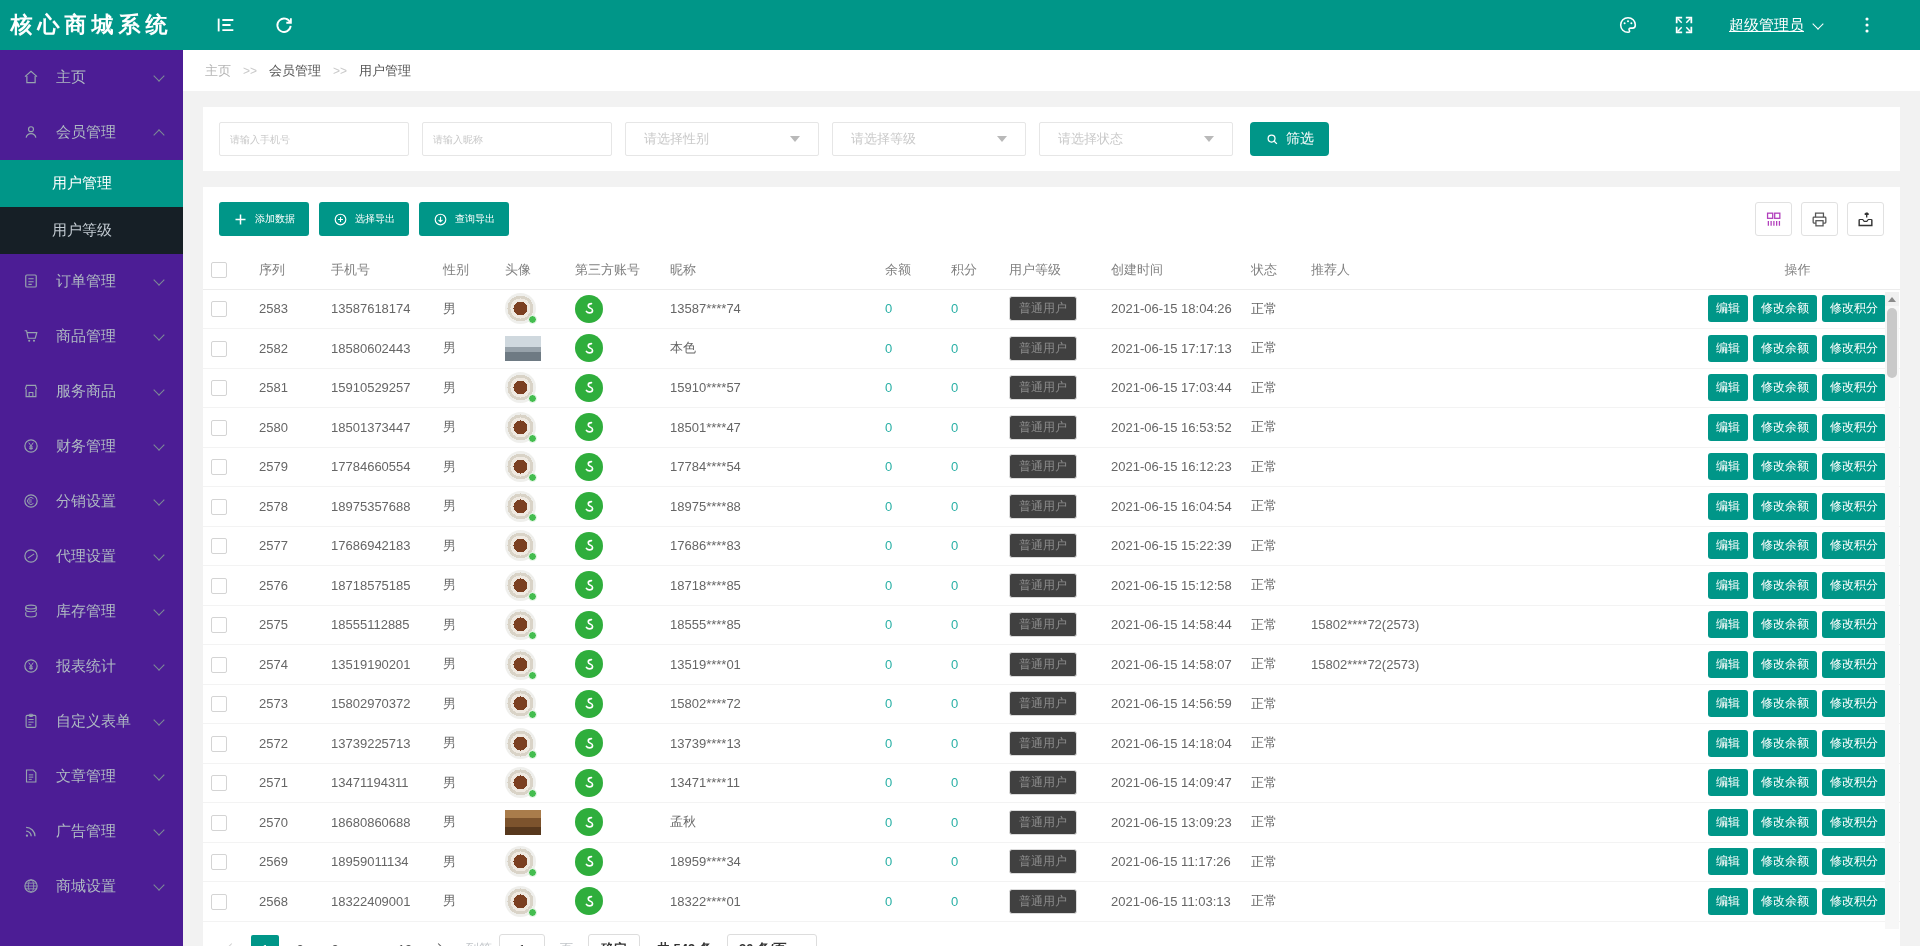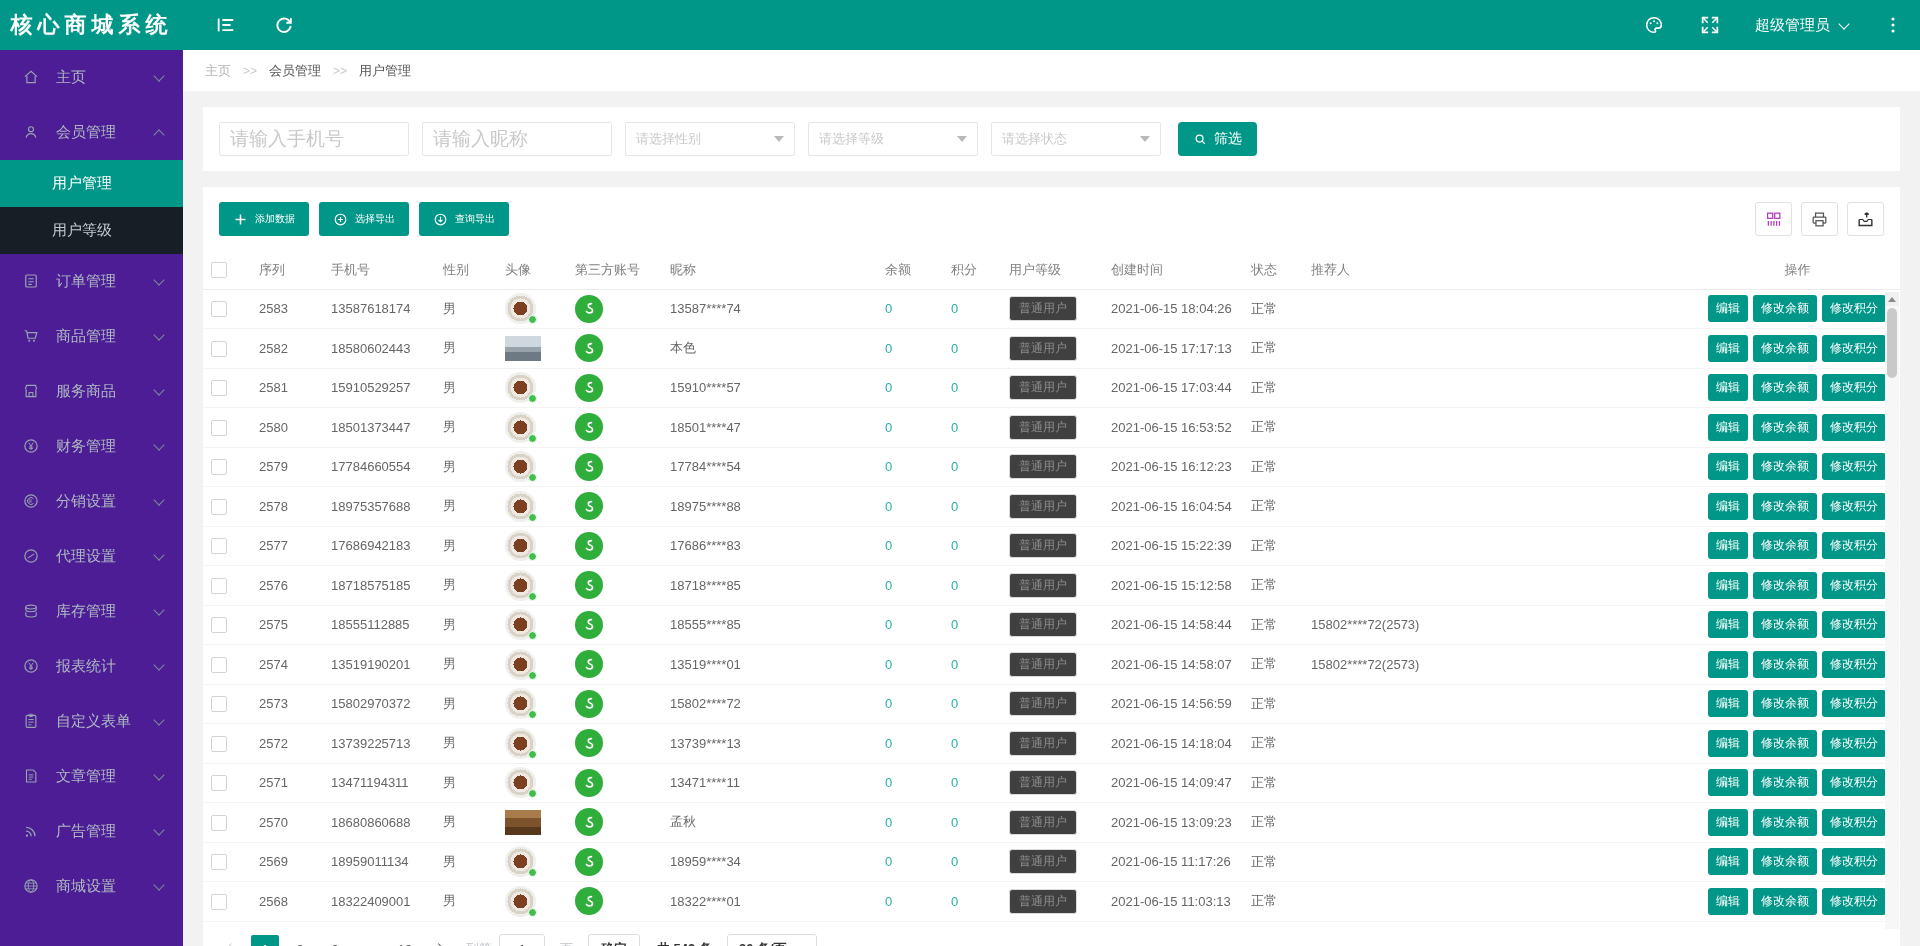--- a/index.html
+++ b/index.html
@@ -22,39 +22,39 @@
   .submenu-item { height:47px; display:flex; align-items:center; padding-left:52px;
     color:#c3cbd2; font-size:15px; cursor:pointer; }
   .submenu-item.active { background:#009688; color:#fff; }
 
   
   .main { flex:1; display:flex; flex-direction:column; }
   .topbar { height:50px; background:#009688; display:flex; align-items:center; color:#fff; flex-shrink:0; }
   .tb-icon { width:22px; height:22px; color:#fff; cursor:pointer; }
   .tb-icon svg { width:100%; height:100%; display:block; }
   .tb-left { display:flex; gap:36px; padding-left:32px; align-items:center; }
-  .tb-right { margin-left:auto; display:flex; gap:34px; padding-right:16px; align-items:center; }
+  .tb-right { margin-left:auto; display:flex; gap:34px; padding-right:42px; align-items:center;text-decoration:underline; }
   .admin-box { display:flex; align-items:center; gap:10px; font-size:15px; cursor:pointer; }
   .admin-box .chev { border-color:#fff; margin:0 0 2px; }
 
   
   .breadcrumb { height:41px; background:#fff; display:flex; align-items:center; gap:12px;
     padding-left:22px; font-size:13px; flex-shrink:0; }
   .crumb { color:#555; cursor:pointer; }
   .crumb.first { color:#b5b5b5; }
   .crumb-sep { color:#c9c9c9; font-size:12px; }
 
   
   .content { padding:16px 20px 0; flex:1; overflow:hidden; }
   .filter-card { background:#fff; padding:15px 16px; display:flex; gap:13px; align-items:center; }
   .f-input { width:190px; height:34px; border:1px solid #e6e6e6; border-radius:2px;
-    font-size:19px; color:#444; padding:16px 10px; outline:none; font-family:inherit; }
+    font-size:10px; color:#444; padding:16px 10px; outline:none; font-family:inherit; }
   .f-input::placeholder { color:#c9c9c9; }
-  .f-select { width:170px; height:34px; border:1px solid #e6e6e6; border-radius:2px;
-    display:flex; align-items:center; padding:0 10px; font-size:13px; color:#c9c9c9; cursor:pointer; }
+  .f-select { width:194px; height:34px; border:1px solid #e6e6e6; border-radius:2px;
+    display:flex; align-items:center; padding:0 18px; font-size:13px; color:#c9c9c9; cursor:pointer; }
   .f-select .tri { margin-left:auto; width:0; height:0; border-left:5px solid transparent;
     border-right:5px solid transparent; border-top:6px solid #b9b9b9; }
   .btn-filter { height:34px; background:#009688; border:none; border-radius:4px; color:#fff;
     display:flex; align-items:center; gap:6px; padding:0 15px; font-size:14px; cursor:pointer; margin-left:4px; }
   .btn-filter svg { width:15px; height:15px; }
 
   
   .main-card { background:#fff; margin-top:16px; position:relative; }
   .card-toolbar { padding:15px 16px; display:flex; align-items:center; }
   .btn-teal { height:34px; background:#009688; color:#fff; border:none; border-radius:3px;

